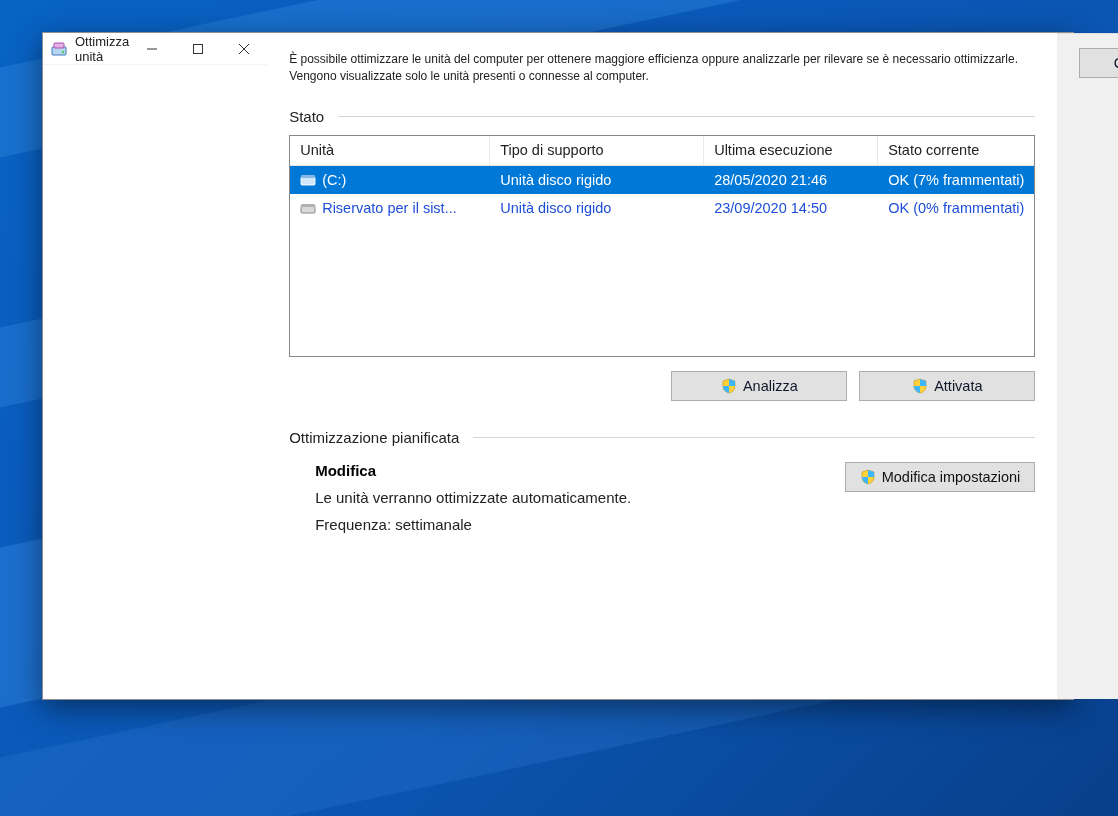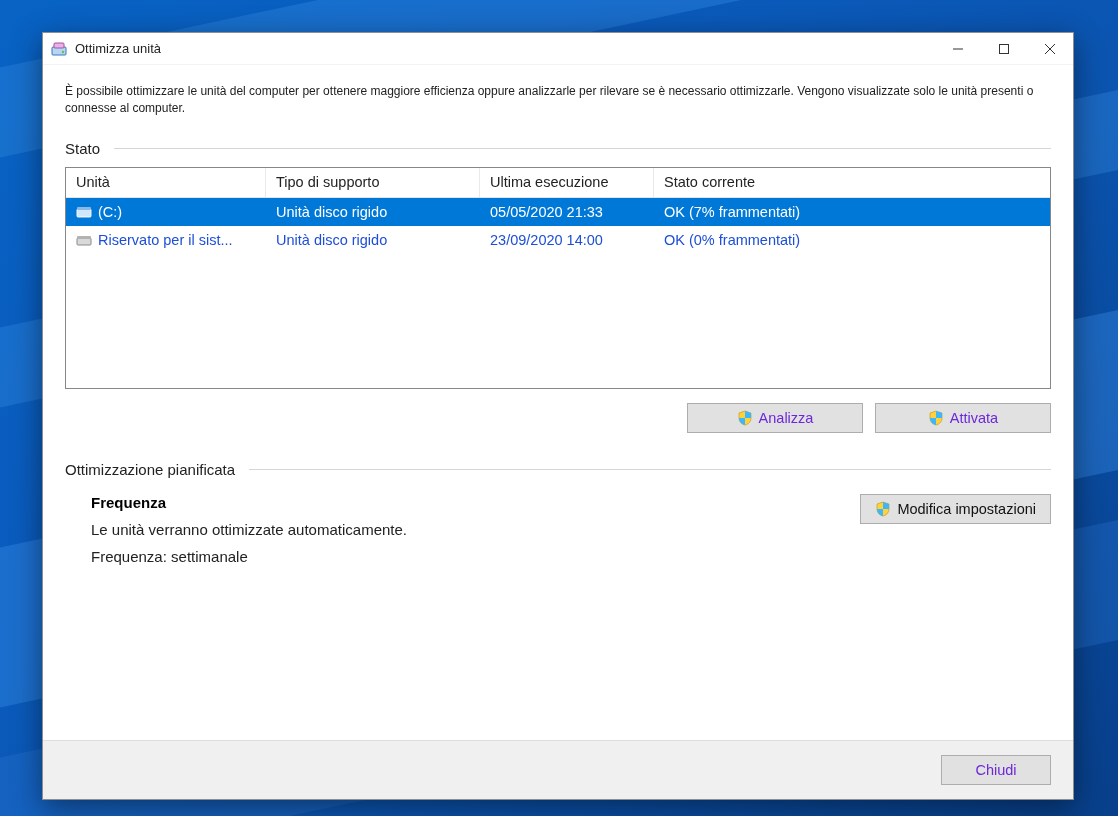--- a/index.html
+++ b/index.html
@@ -25,26 +25,26 @@
   .b1 { top: -60px; left: -50px; width: 1300px; height: 90px; }
   .b2 { top: 200px; left: -50px; width: 1300px; height: 80px; background: rgba(55,140,225,0.35);}
   .b3 { top: 420px; left: -50px; width: 1300px; height: 160px; background: rgba(55,140,230,0.4);}
   .b4 { top: 630px; left: -50px; width: 1300px; height: 120px; background: rgba(40,115,205,0.35);}
 
   .window {
     position: absolute;
     left: 42px;
     top: 32px;
     width: 1032px;
-    height: 768px;
+    height: 668px;
     background: #ffffff;
     border: 1px solid #8e8e8e;
     box-shadow: 0 8px 28px rgba(0,0,0,0.45);
     display: flex;
-    flex-direction: column;
+    flex-direction: row;
   }
   .titlebar {
     height: 32px;
     display: flex;
     align-items: center;
     padding-left: 8px;
     background: #ffffff;
     border-bottom: 1px solid #f3f3f3;
   }
   .title-icon {
@@ -113,21 +113,21 @@
     height: 30px;
     background: #e1e1e1;
     border: 1px solid #adadad;
     font-size: 14.5px;
     display: inline-flex;
     align-items: center;
     justify-content: center;
     gap: 6px;
     padding: 0 14px;
     cursor: default;
-    color:#6d28d9;
+    color:#0f172a;
   }
   .shield { width:16px; height:16px; display:inline-flex; }
 
   .sched-block { display:flex; align-items:flex-start; gap: 20px; margin-top: 6px;}
   .sched-left { flex: 1; padding-left: 26px; }
   .sched-left .state { font-weight: 600; font-size: 15px; margin-bottom: 10px; }
   .sched-left .line { font-size: 15px; margin-bottom: 10px; color:#222;}
   .sched-right { }
   .settings-btn {
     height: 30px;
@@ -213,36 +213,36 @@
           <div class="col col-unita">
             <span class="drive-icon">
               <svg viewBox="0 0 16 16" width="16" height="16">
                 <rect x="1" y="5" width="14" height="8" rx="1" fill="#cfe6fb" stroke="#ffffff" stroke-opacity="0.9"></rect>
                 <rect x="1" y="3" width="14" height="3" rx="1" fill="#87b8e8"></rect>
               </svg>
             </span>
             <span>(C:)</span>
           </div>
           <div class="col col-tipo">Unità disco rigido</div>
-          <div class="col col-last">05/05/2020 21:33</div>
+          <div class="col col-last">28/05/2020 21:46</div>
           <div class="col col-state">OK (7% frammentati)</div>
         </div>
 
         <div class="lv-row">
           <div class="col col-unita">
             <span class="drive-icon">
               <svg viewBox="0 0 16 16" width="16" height="16">
                 <rect x="1" y="6" width="14" height="7" rx="1" fill="#d9d9d9" stroke="#8a8a8a"></rect>
                 <rect x="1" y="4" width="14" height="3" rx="1" fill="#b2b2b2"></rect>
               </svg>
             </span>
             <span>Riservato per il sist...</span>
           </div>
           <div class="col col-tipo">Unità disco rigido</div>
-          <div class="col col-last">23/09/2020 14:00</div>
+          <div class="col col-last">23/09/2020 14:50</div>
           <div class="col col-state">OK (0% frammentati)</div>
         </div>
       </div>
 
       <div class="btn-row">
         <button class="btn">
           <span class="shield">
             <svg viewBox="0 0 16 16" width="16" height="16">
               <path d="M8 1 L14 3 V8 C14 12 11 14.5 8 15 C5 14.5 2 12 2 8 V3 Z" fill="#ffd23c" stroke="#c59200" stroke-width="0.6"></path>
               <path d="M8 1 L14 3 V8 H8 Z" fill="#3cb6ff"></path>
@@ -263,21 +263,21 @@
         </button>
       </div>
 
       <div class="section-header">
         <span class="section-label">Ottimizzazione pianificata</span>
         <span class="section-line"></span>
       </div>
 
       <div class="sched-block">
         <div class="sched-left">
-          <div class="state">Frequenza</div>
+          <div class="state">Modifica</div>
           <div class="line">Le unità verranno ottimizzate automaticamente.</div>
           <div class="line">Frequenza: settimanale</div>
         </div>
         <div class="sched-right">
           <button class="settings-btn">
             <span class="shield">
               <svg viewBox="0 0 16 16" width="16" height="16">
                 <path d="M8 1 L14 3 V8 C14 12 11 14.5 8 15 C5 14.5 2 12 2 8 V3 Z" fill="#ffd23c" stroke="#c59200" stroke-width="0.6"></path>
                 <path d="M8 1 L14 3 V8 H8 Z" fill="#3cb6ff"></path>
                 <path d="M8 8 H2 V8 C2 12 5 14.5 8 15 Z" fill="#3cb6ff"></path>

